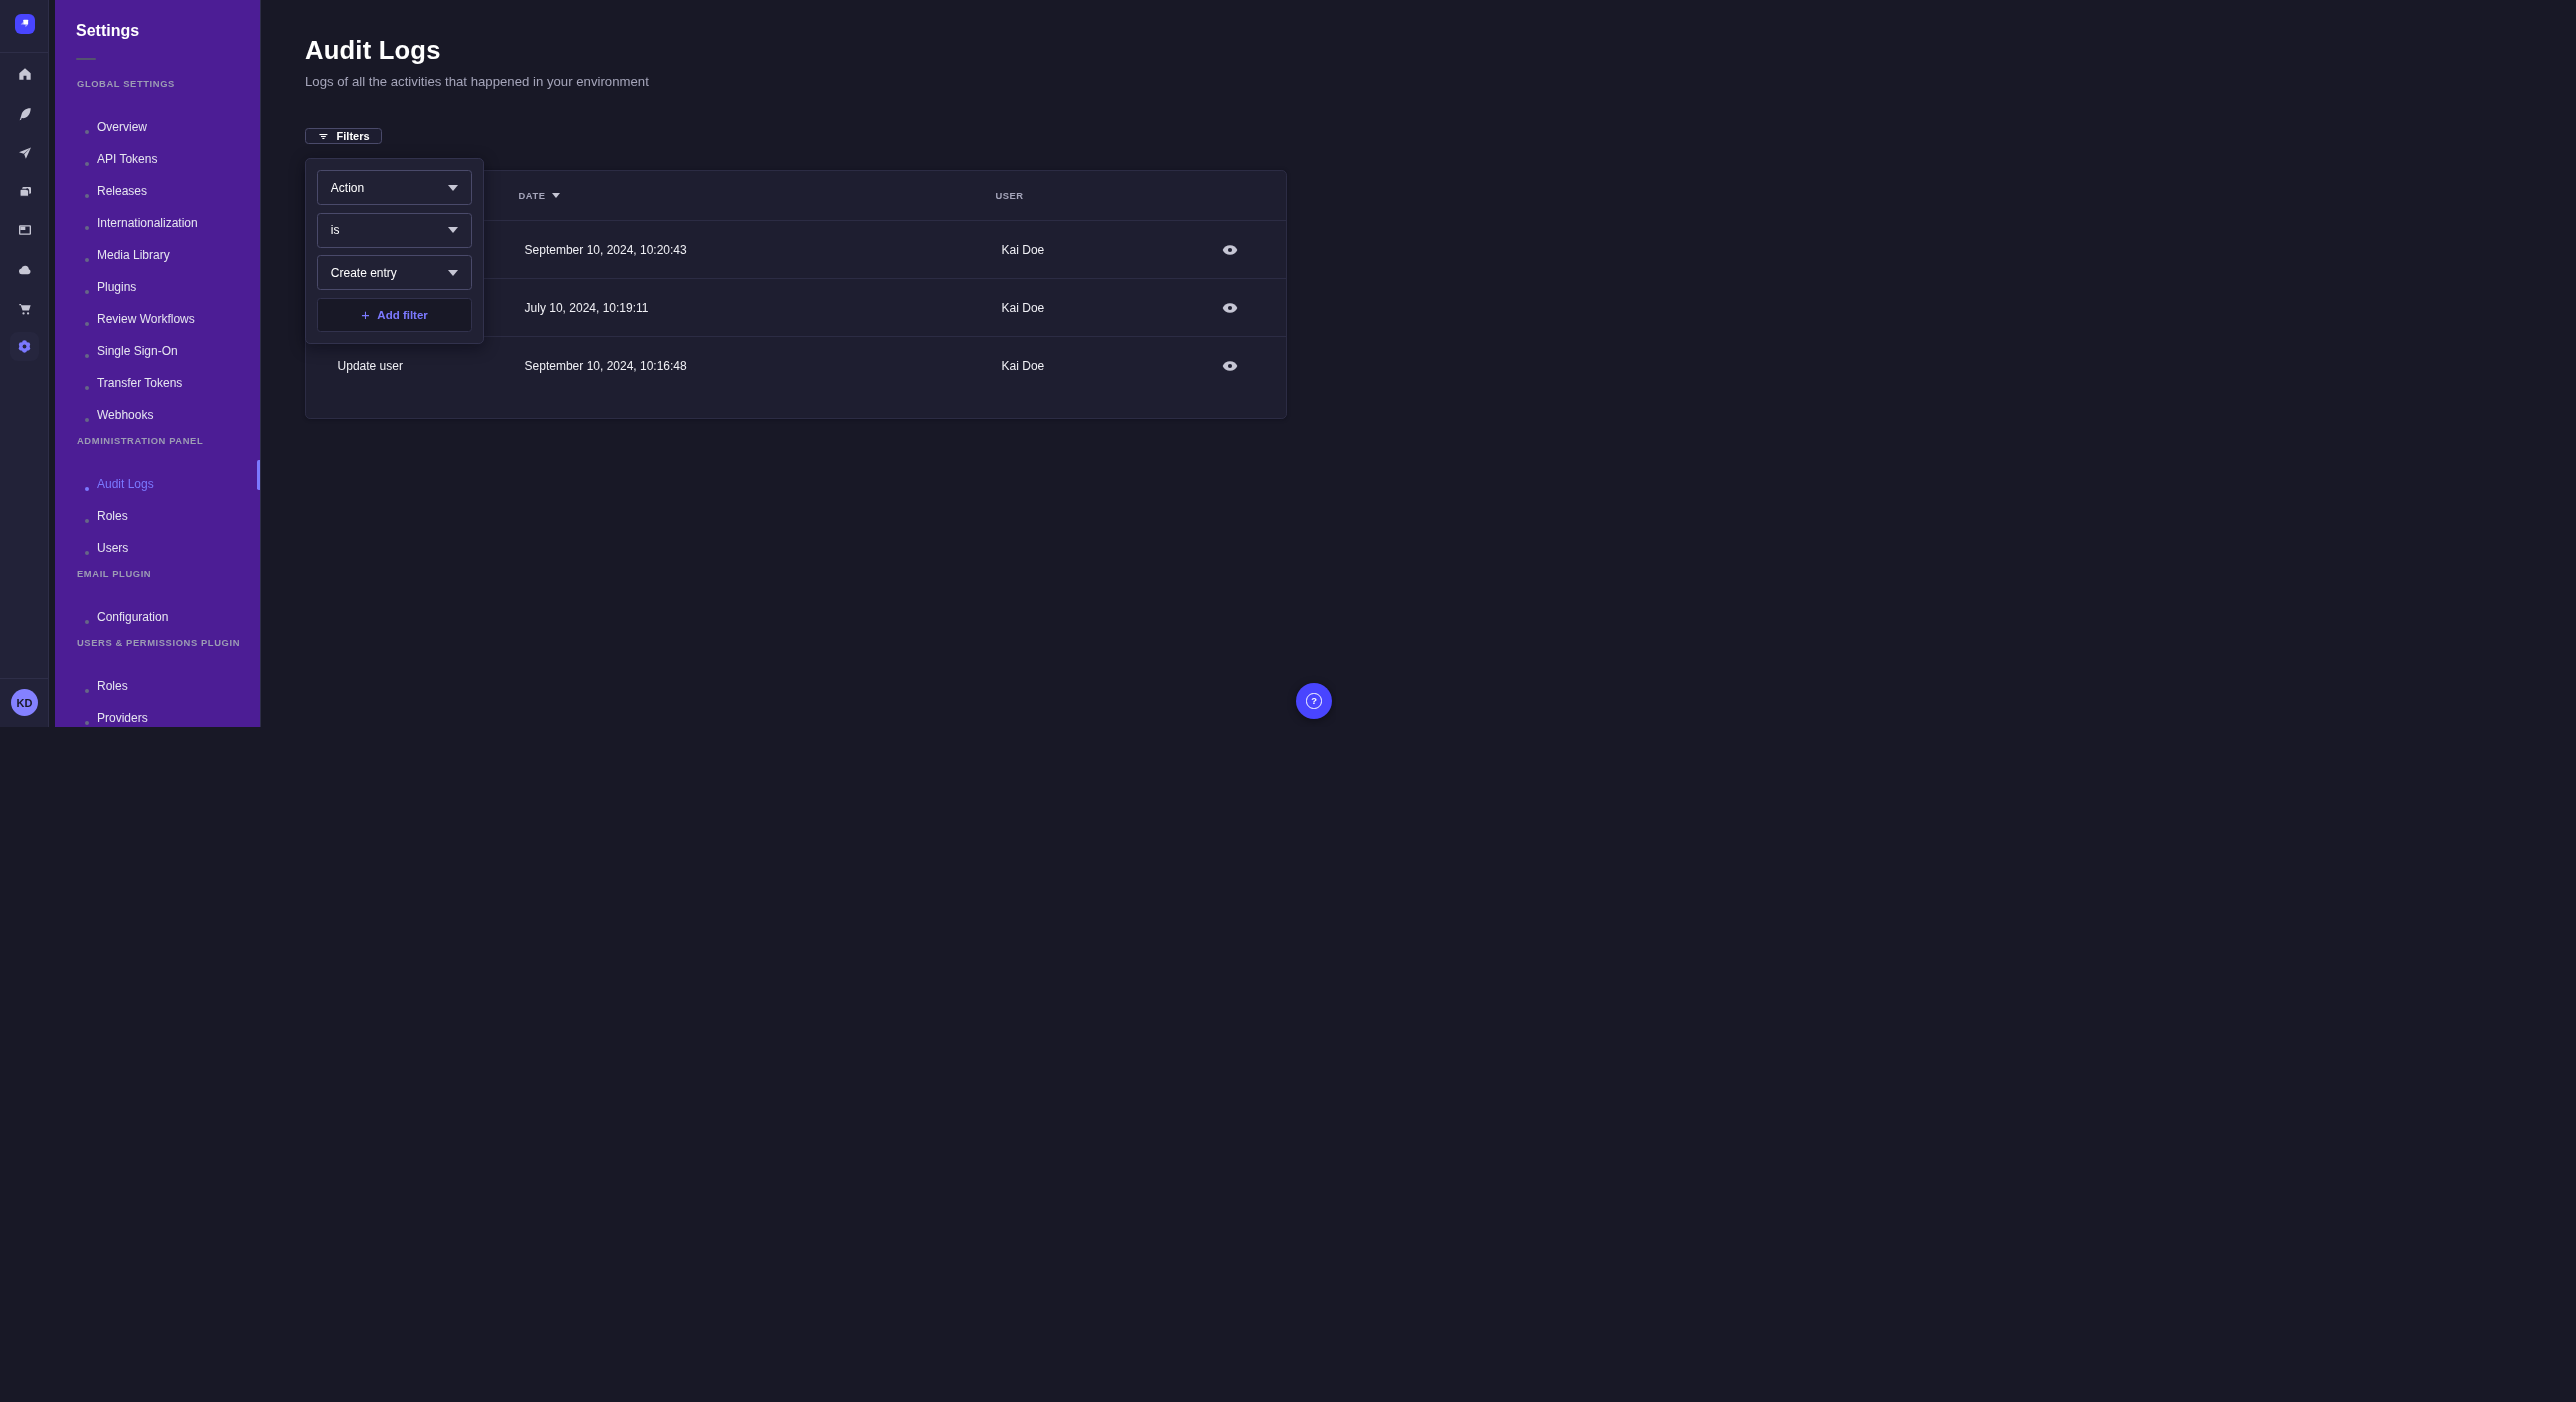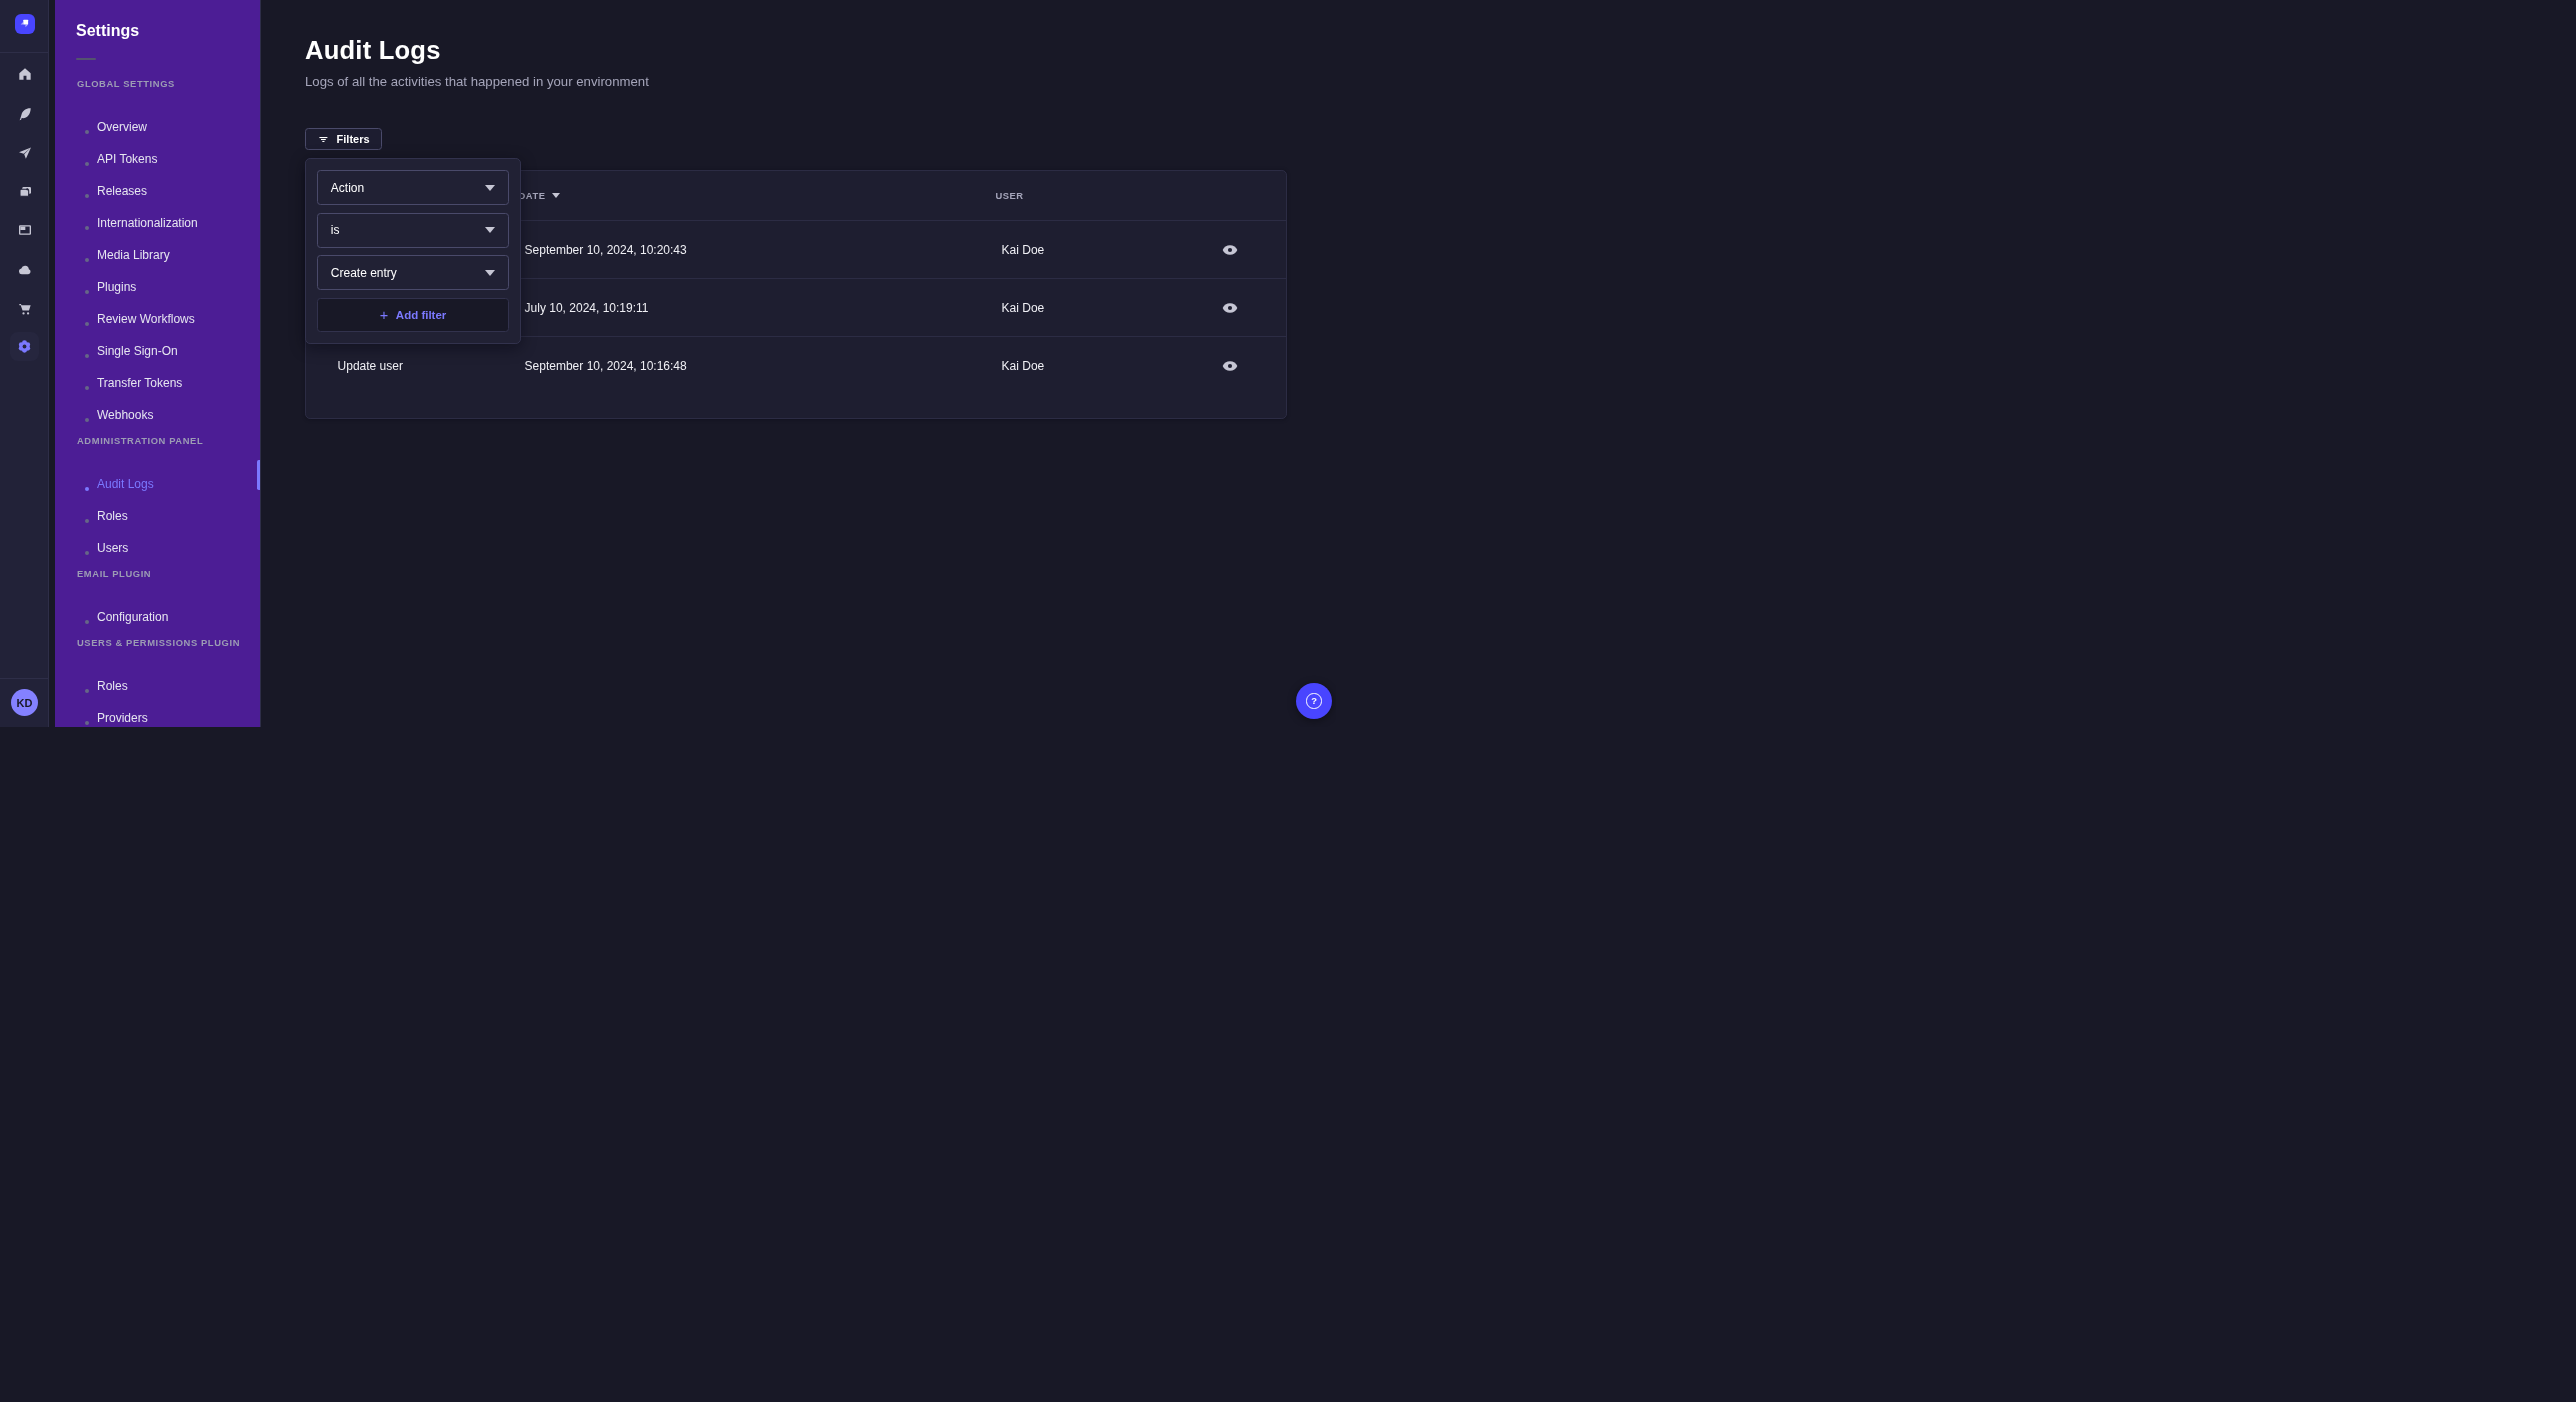--- a/index.html
+++ b/index.html
@@ -43,21 +43,21 @@
   .nav-item.active .bullet { background:#7b79ff; }
   .active-indicator { position:absolute; right:0; top:0.9px; width:2.6px; height:30px;
                       background:#7b79ff; border-radius:1.7px 0 0 1.7px; }
 
   
   .main { position:absolute; left:256px; top:0; right:0; height:100%; }
   .page-title { position:absolute; left:49px; top:36px; font-size:25.6px; font-weight:700;
                 color:#ffffff; letter-spacing:0.2px; }
   .page-subtitle { position:absolute; left:49px; top:74px; font-size:13.2px; color:#a5a5ba; }
 
-  .filters-btn { position:absolute; left:49px; top:128px; height:22px; padding:0 11px;
+  .filters-btn { position:absolute; left:49px; top:128px; height:16px; padding:0 11px;
                  display:flex; align-items:center; gap:6.8px; background:#1d1d30;
                  border:0.9px solid #4a4a6a; border-radius:3.4px; color:#ffffff; font-size:11px;
                  font-weight:600; cursor:pointer; font-family:inherit; }
   .filters-btn svg { width:12.8px; height:12.8px; fill:#ffffff; }
 
   
   .table-card { position:absolute; left:49px; top:170px; width:982px; height:249px;
                 background:#1e1e30; border:0.9px solid #2c2c44; border-radius:5.1px;
                 box-shadow:0 0.9px 3.4px rgba(10,10,20,.35); overflow:hidden; }
   .t-header, .t-row { display:grid; grid-template-columns:187px 477px 1fr 60px;
@@ -66,21 +66,21 @@
   .th { font-size:9.4px; font-weight:700; letter-spacing:0.5px; color:#a5a5ba; }
   .th-date { display:flex; align-items:center; gap:6.8px; cursor:pointer; }
   .caret-down { width:0; height:0; border-left:4.7px solid transparent;
                 border-right:4.7px solid transparent; border-top:5.5px solid #c6c6d4; }
   .t-row { height:58px; border-top:0.9px solid #2c2c44; font-size:12px; color:#f0f0f5;margin-left:6px; }
   .eye-btn { justify-self:center; width:25.6px; height:25.6px; background:none; border:none;
              display:flex; align-items:center; justify-content:center; cursor:pointer; }
   .eye-btn svg { width:16px; height:12px; }
 
   
-  .popover { position:absolute; left:49px; top:158px; width:216px; background:#212134;
+  .popover { position:absolute; left:49px; top:158px; width:179px; background:#212134;
              border:0.9px solid #32324d; border-radius:5.1px; padding:11px;
              box-shadow:0 3.4px 15.3px rgba(4,4,14,.45); z-index:20; }
   .select { height:35px; border:0.9px solid #4a4a6a; border-radius:3.4px; background:#212134;
             display:flex; align-items:center; justify-content:space-between; padding:0 12.8px;
             margin-bottom:7.7px; font-size:12px; color:#ffffff; cursor:pointer; }
   .select .caret-down { border-left-width:5.1px; border-right-width:5.1px; border-top-width:6px; }
   .add-filter-btn { height:34px; width:100%; border:0.9px solid #32324d; border-radius:3.4px;
                     background:#181826; color:#7b79ff; font-size:11.5px; font-weight:600;
                     display:flex; align-items:center; justify-content:center; gap:7.7px;
                     cursor:pointer; font-family:inherit; }

